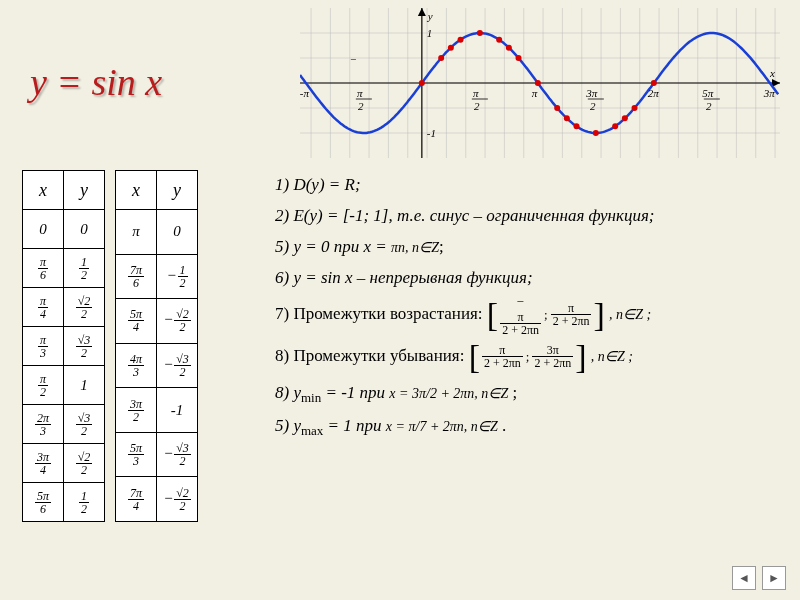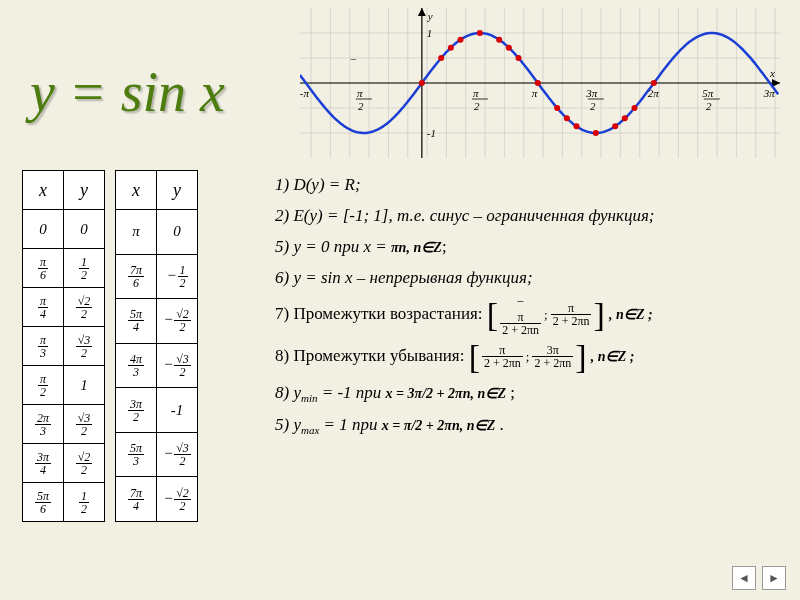--- a/index.html
+++ b/index.html
@@ -9,22 +9,22 @@
     background: #f2efe3;
     font-family: "Times New Roman", serif;
     overflow: hidden;
     position: relative;
   }
   .title {
     position: absolute;
     left: 30px;
     top: 60px;
     font-style: italic;
-    font-size: 56px;
-    color: #4d7c0f;
+    font-size: 38px;
+    color: #b91c1c;
     text-shadow: 2px 2px 2px rgba(0,0,0,0.25);
   }
   .chart {
     position: absolute;
     right: 20px;
     top: 8px;
     width: 480px;
     height: 150px;
     border: none;
   }
@@ -64,41 +64,41 @@
   .props {
     position: absolute;
     left: 275px;
     top: 174px;
     width: 510px;
     font-size: 17px;
     line-height: 1.35;
   }
   .props div { margin-bottom: 8px; }
   .it { font-style: italic; }
-  .sub { font-size: 11px; font-style: italic; vertical-align: sub; }
+  .sub { font-size: 13px; vertical-align: sub; }
   .bracket-interval {
     display: inline-flex;
     align-items: center;
     height: 34px;
     vertical-align: middle;
     font-size: 13px;
   }
   .bracket-interval::before {
     content: "[";
     font-size: 34px;
     font-weight: 100;
     margin-right: 2px;
   }
   .bracket-interval .cell {
     display: inline-flex;
     flex-direction: column;
     align-items: center;
   }
   .bracket-interval .sep { margin: 0 3px; }
-  .tail { font-style: italic; font-size: 14px; font-weight: bold; }
+  .tail { font-style: italic; font-size: 14px; }
   .nav {
     position: absolute;
     right: 14px;
     bottom: 10px;
     display: flex;
     gap: 6px;
   }
   .nav-btn {
     width: 22px;
     height: 22px;
@@ -340,21 +340,21 @@
   </div>
   <div>
     <span class="it">8) y</span><span class="sub">min</span>
     <span class="it">= -1 при </span>
     <span class="tail">x = 3π/2 + 2πn, n∈Z</span>
     <span> ;</span>
   </div>
   <div>
     <span class="it">5) y</span><span class="sub">max</span>
     <span class="it"> = 1 при </span>
-    <span class="tail">x = π/2 + 2πn, n∈Z</span>
+    <span class="tail">x = π/7 + 2πn, n∈Z</span>
     <span> .</span>
   </div>
 </div>
 
 <div class="nav">
   <div class="nav-btn">◄</div>
   <div class="nav-btn">►</div>
 </div>
 
 </body></html>

